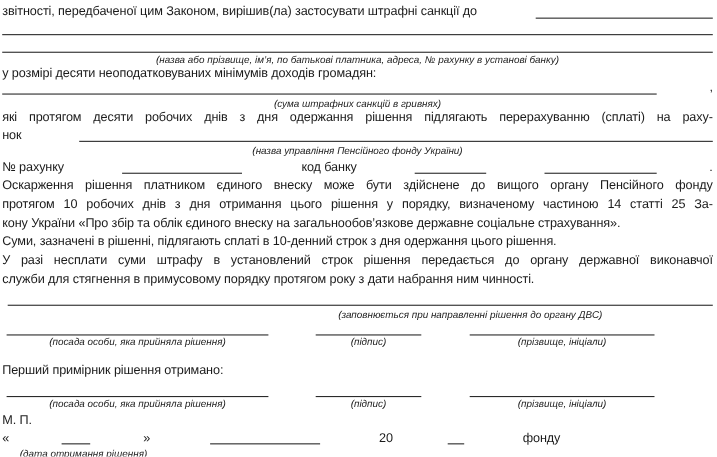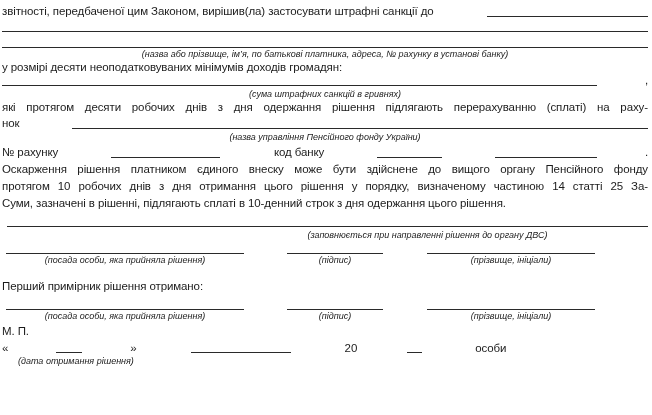--- a/index.html
+++ b/index.html
@@ -91,21 +91,24 @@
   <span class="blank acct-blank mb2"></span>
   <span class="t lbl-gap">код банку</span>
   <span class="blank bank-blank mb2"></span>
   <span class="blank edr-blank mb2"></span>
   <span class="t">.</span>
 </div>
 
 <div class="para">
   <div class="t j">Оскарження рішення платником єдиного внеску може бути здійснене до вищого органу Пенсійного фонду</div>
   <div class="t j">протягом 10 робочих днів з дня отримання цього рішення у порядку, визначеному частиною 14 статті 25 За-</div>
+  <div class="t">кону України «Про збір та облік єдиного внеску на загальнообов’язкове державне соціальне страхування».</div>
   <div class="t">Суми, зазначені в рішенні, підлягають сплаті в 10-денний строк з дня одержання цього рішення.</div>
+  <div class="t j">У разі несплати суми штрафу в установлений строк рішення передається до органу державної виконавчої</div>
+  <div class="t">служби для стягнення в примусовому порядку протягом року з дати набрання ним чинності.</div>
 </div>
 
 <div class="frow effdate-row">
   <span class="blank grow mb2" style="margin-left:5px"></span>
 </div>
 <div class="dvs-row">
   <span class="dvs-spacer"></span>
   <span class="cap dvs-center">(заповнюється при направленні рішення до органу ДВС)</span>
 </div>
 
@@ -135,15 +138,15 @@
 
 <div class="t stamp">М. П.</div>
 
 <div class="frow date-row">
   <span class="t">«</span>
   <span class="blank w-day mb2"></span>
   <span class="t">»</span>
   <span class="blank w-month mb2"></span>
   <span class="t" style="margin-left:6px">20</span>
   <span class="blank w-year mb2"></span>
-  <span class="t" style="margin-left:5px">особи</span>
+  <span class="t" style="margin-left:5px">фонду</span>
 </div>
 <div class="cap date-cap">(дата отримання рішення)</div>
 
 </body></html>

